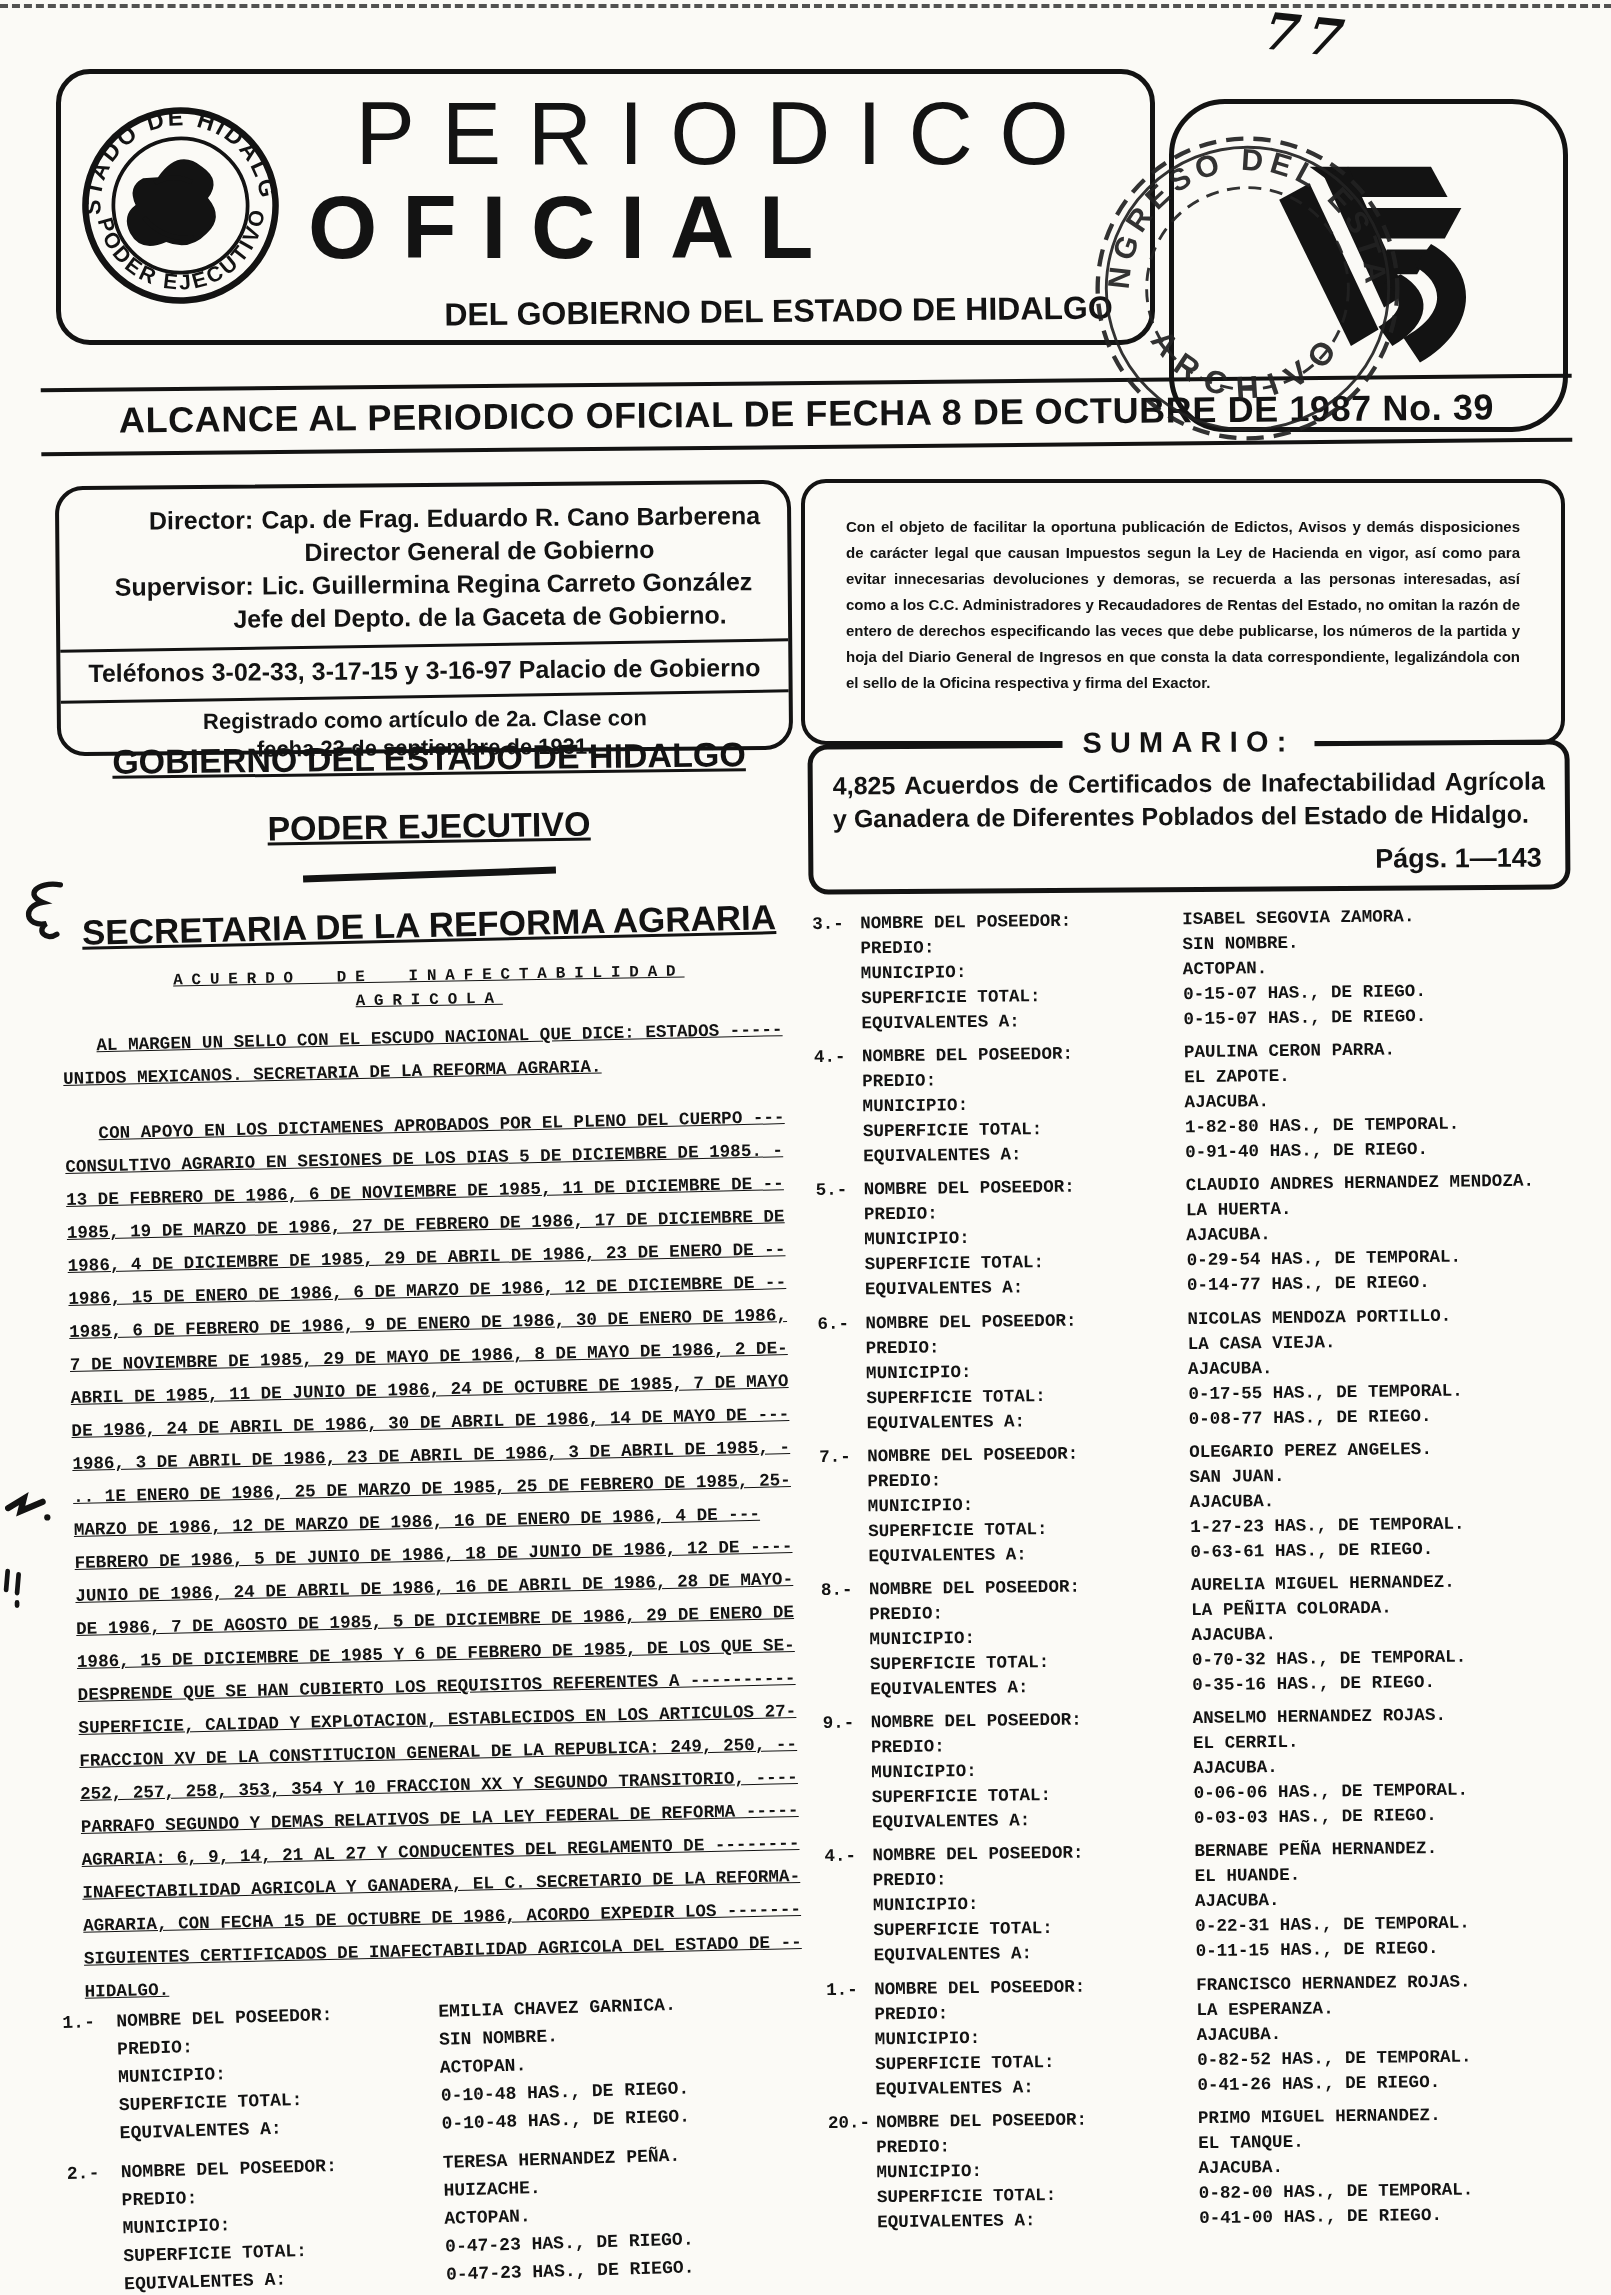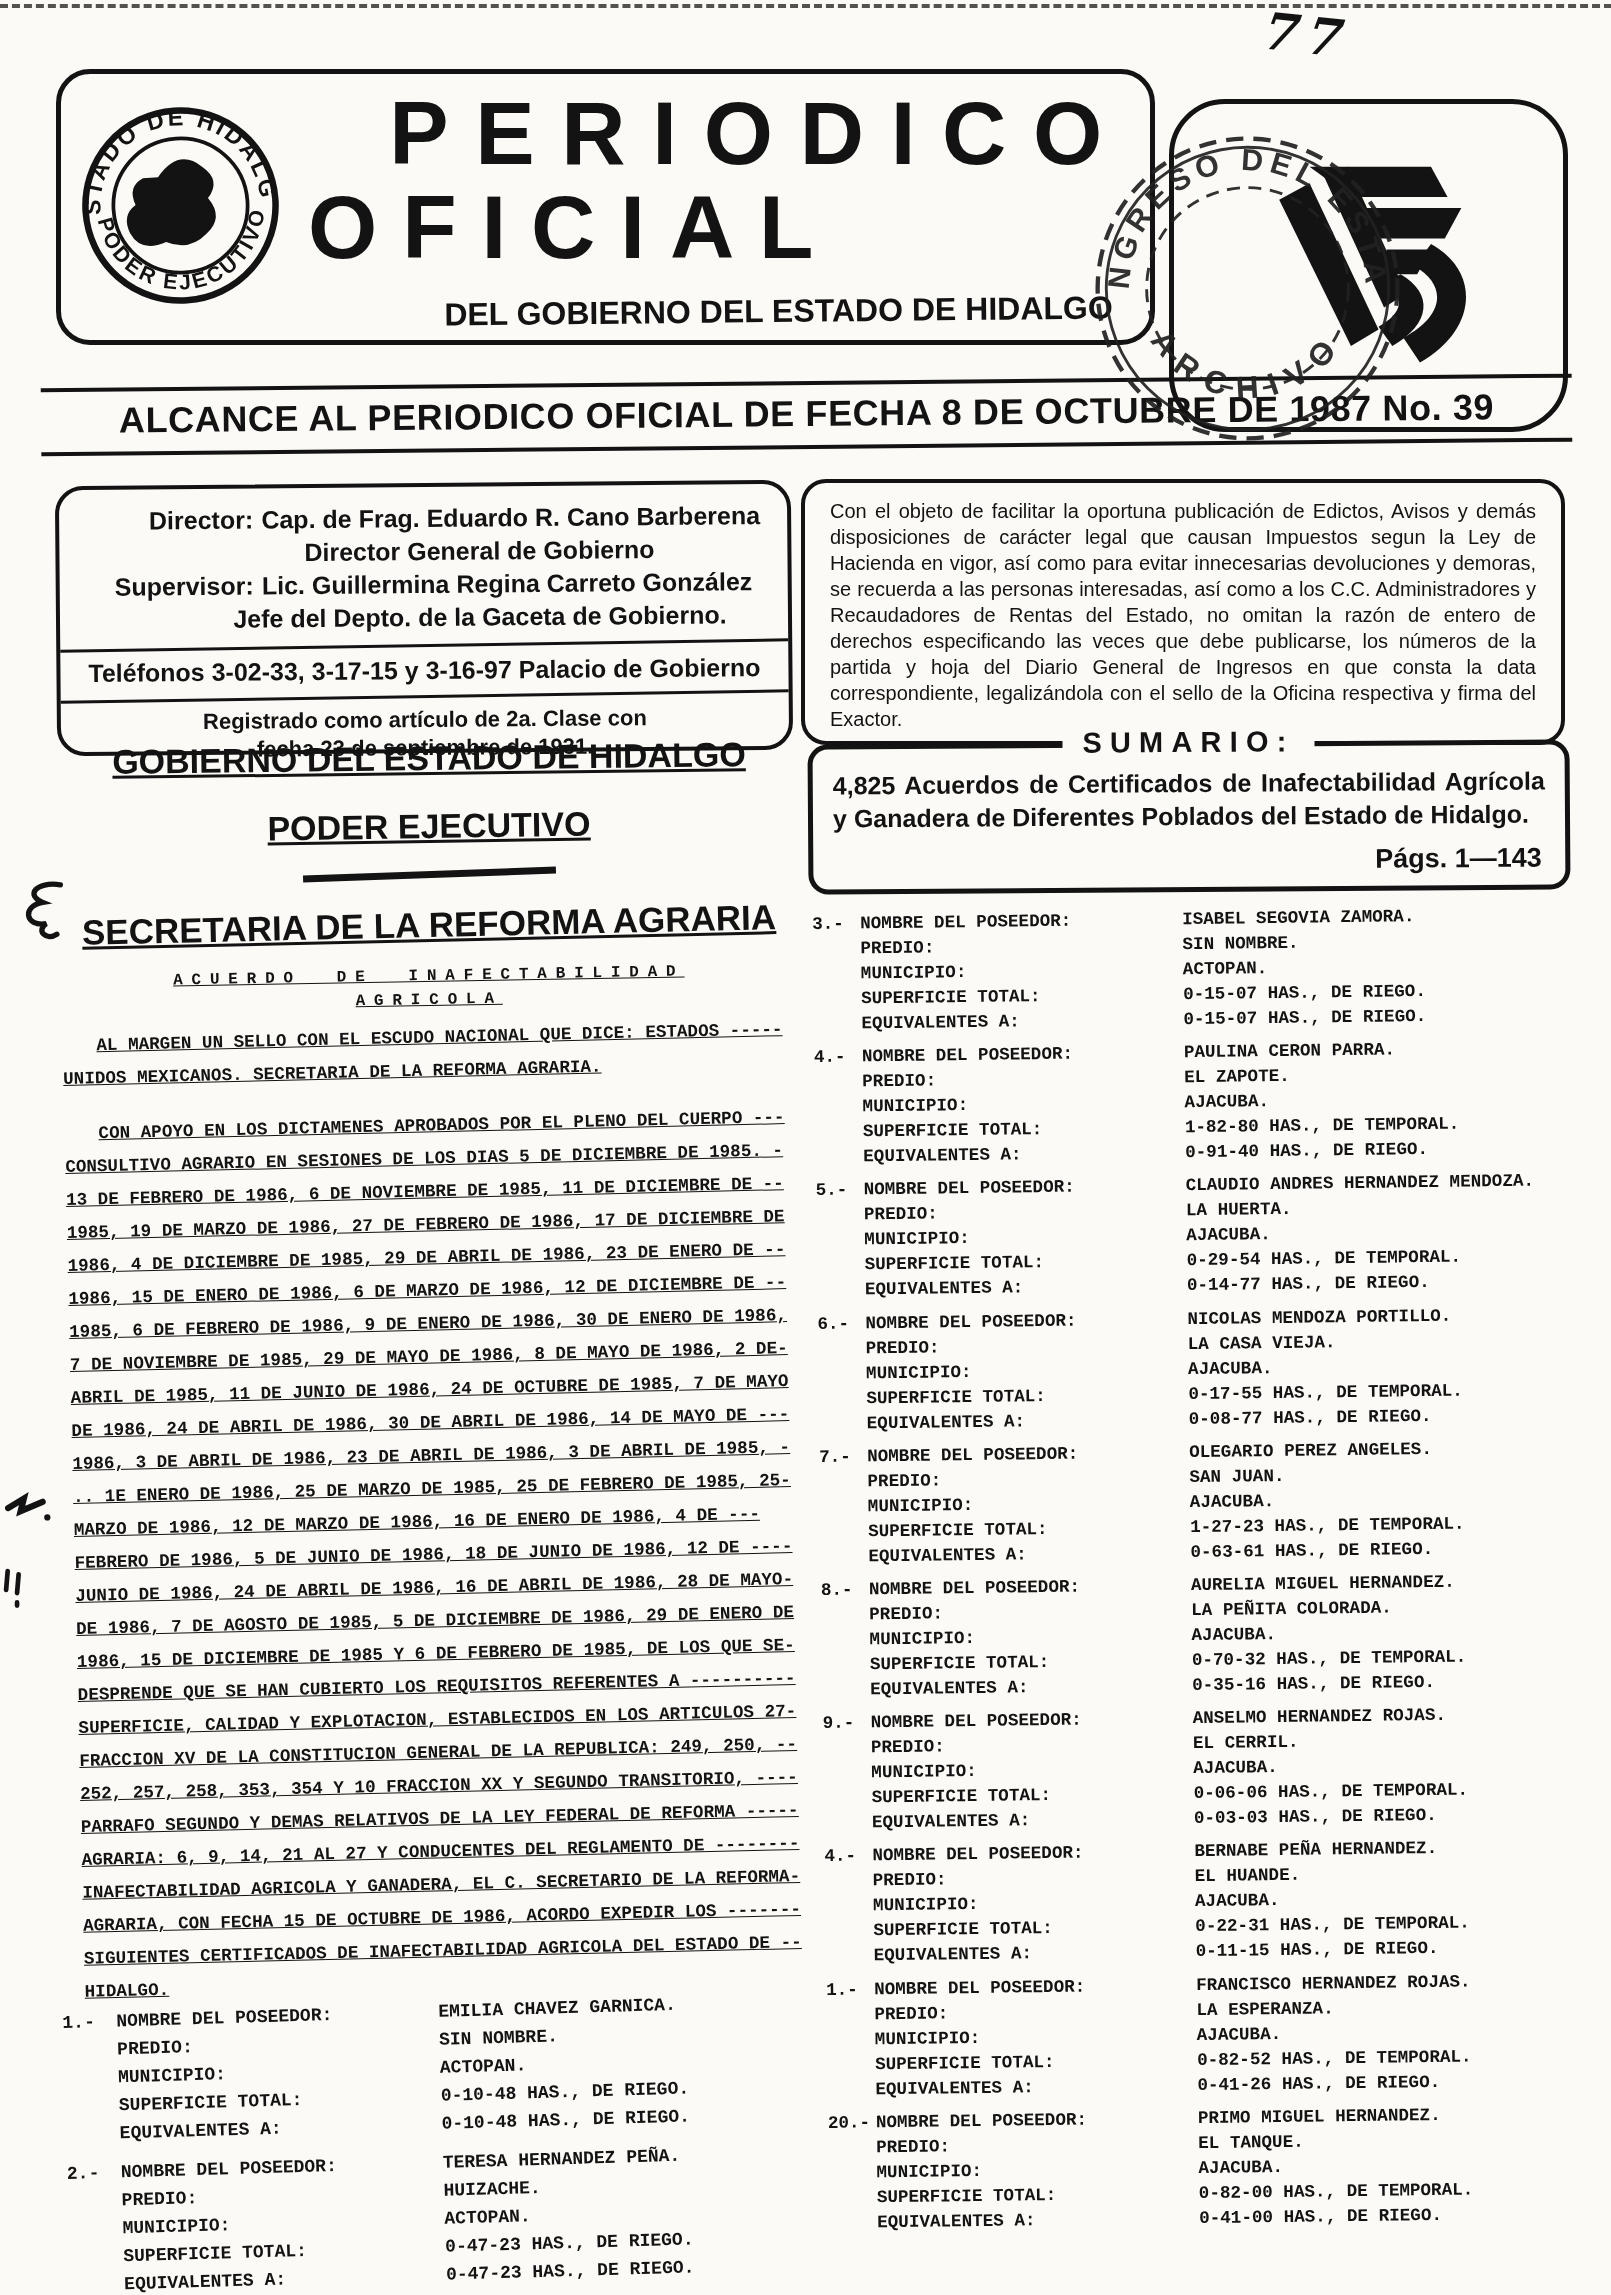--- a/index.html
+++ b/index.html
@@ -18,22 +18,22 @@
     position:absolute;left:1264px;top:4.7px;font-family:"DejaVu Serif",serif;
     font-size:51px;font-weight:700;letter-spacing:8.2px;transform:rotate(6deg) skewX(-14deg);
   }
 
   
   .masthead{
     position:absolute;left:56px;top:69px;width:1089px;height:266px;
     border:5.3px solid #131313;border-radius:34px;
   }
   .seal{position:absolute;left:16.5px;top:28px;width:205px;height:207px;transform:rotate(-4deg);}
-  .mast-title{position:absolute;left:245px;top:13px;width:823px;text-align:right;
-    font-weight:700;font-size:89px;line-height:93px;letter-spacing:.30em;white-space:nowrap;}
+  .mast-title{position:absolute;left:253px;top:13px;width:823px;text-align:center;
+    font-weight:400;font-size:89px;line-height:93px;letter-spacing:.30em;white-space:nowrap;}
   .mast-title2{position:absolute;left:247px;top:107px;width:823px;text-align:left;
     font-weight:900;font-size:89px;line-height:93px;letter-spacing:.28em;white-space:nowrap;}
   .mast-sub{position:absolute;left:353px;top:219px;width:729px;text-align:center;
     font-weight:700;font-size:32px;transform:rotate(-0.6deg);white-space:nowrap;}
 
   
   .logo-box{
     position:absolute;left:1169px;top:99px;width:389px;height:323px;
     border:5.9px solid #131313;border-radius:56px;
   }
@@ -64,21 +64,21 @@
   .iphones{font-size:25px;font-weight:800;text-align:center;line-height:32px;}
   .ireg{font-size:22px;font-weight:700;text-align:center;line-height:28px;}
   .ireg-wrap{margin-top:8.2px;}
 
   .info-right{
     position:absolute;left:801px;top:479px;width:764px;height:266px;
     border:4.1px solid #131313;border-radius:25px;
     padding:15.3px 25px 0 25px;box-sizing:border-box;
   }
   .info-right p{
-    margin:0;font-size:20px;font-weight:400;line-height:26px;text-align:justify;
+    margin:16px;font-size:15px;font-weight:700;line-height:26px;text-align:justify;
   }
   .info-right p::first-letter{padding-left:0;}
 
   
   .sumario{
     position:absolute;left:808px;top:742px;width:762px;height:150px;
     border:5.3px solid #131313;border-radius:20px;transform:rotate(-0.4deg);
     box-sizing:border-box;padding:20px 20px 0 20px;
   }
   .sumario-legend{

